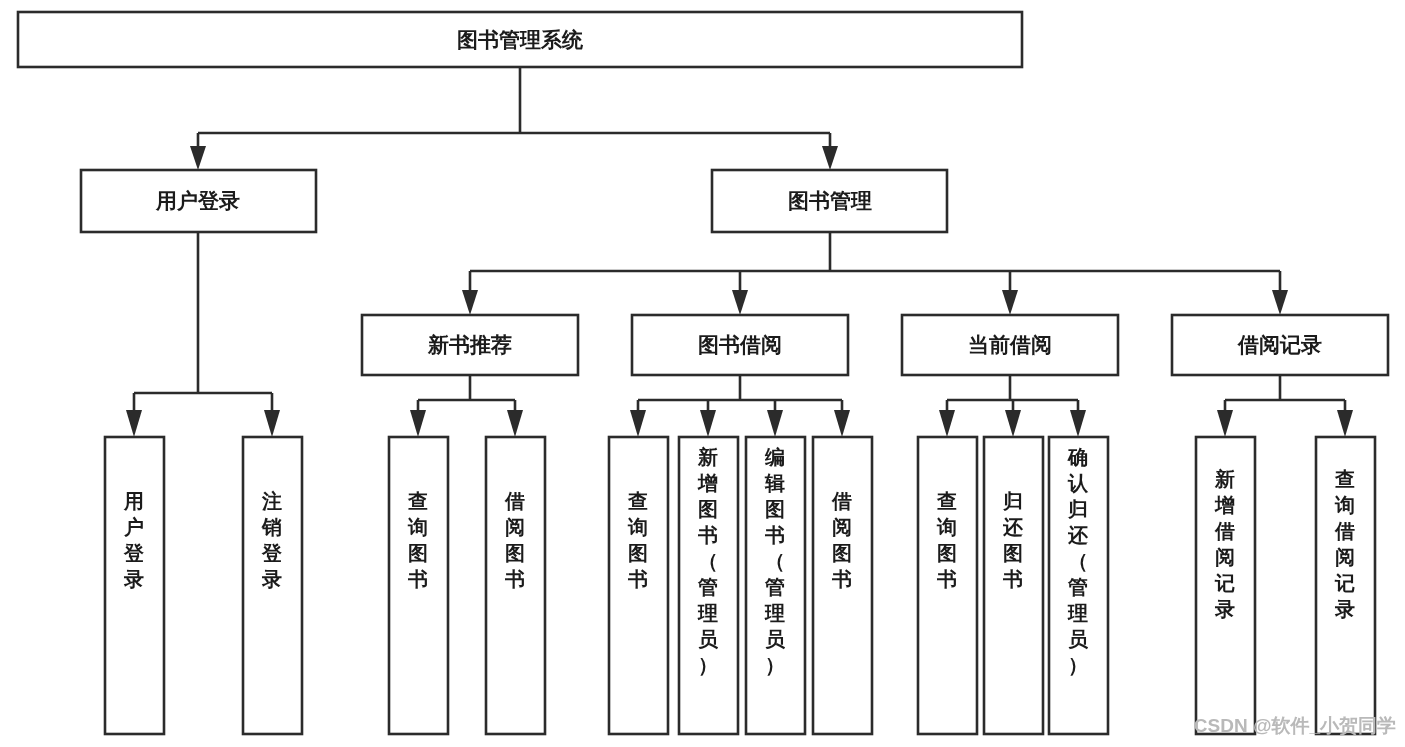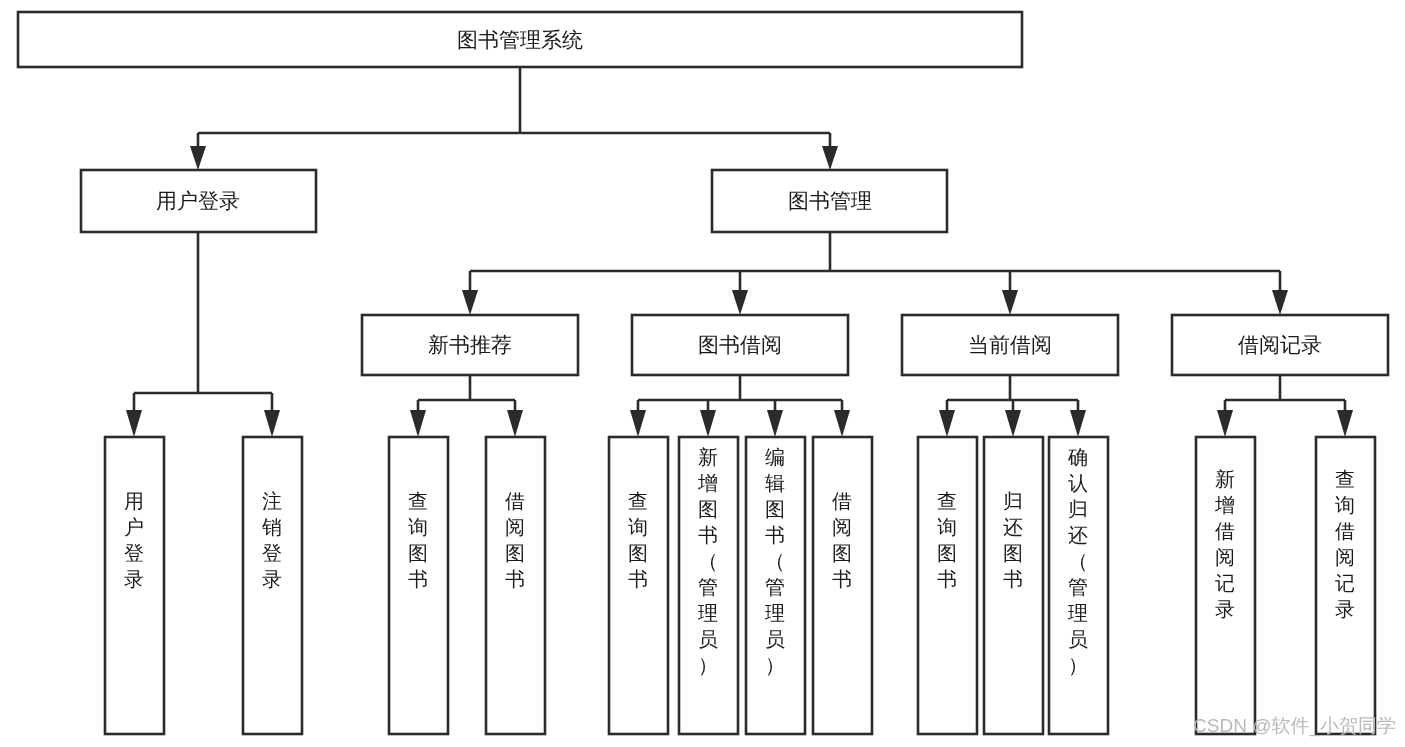--- a/index.html
+++ b/index.html
@@ -10,20 +10,21 @@
   }
   body {
     font-family: "Liberation Sans", "DejaVu Sans", sans-serif;
   }
   #diagram-root {
     position: relative;
     width: 1405px;
     height: 747px;
     background: #ffffff;
     overflow: hidden;
+    font-weight: bold;
   }
   svg.diagram-canvas {
     position: absolute;
     left: 0;
     top: 0;
     width: 1405px;
     height: 747px;
     display: block;
   }
   .node-box {

